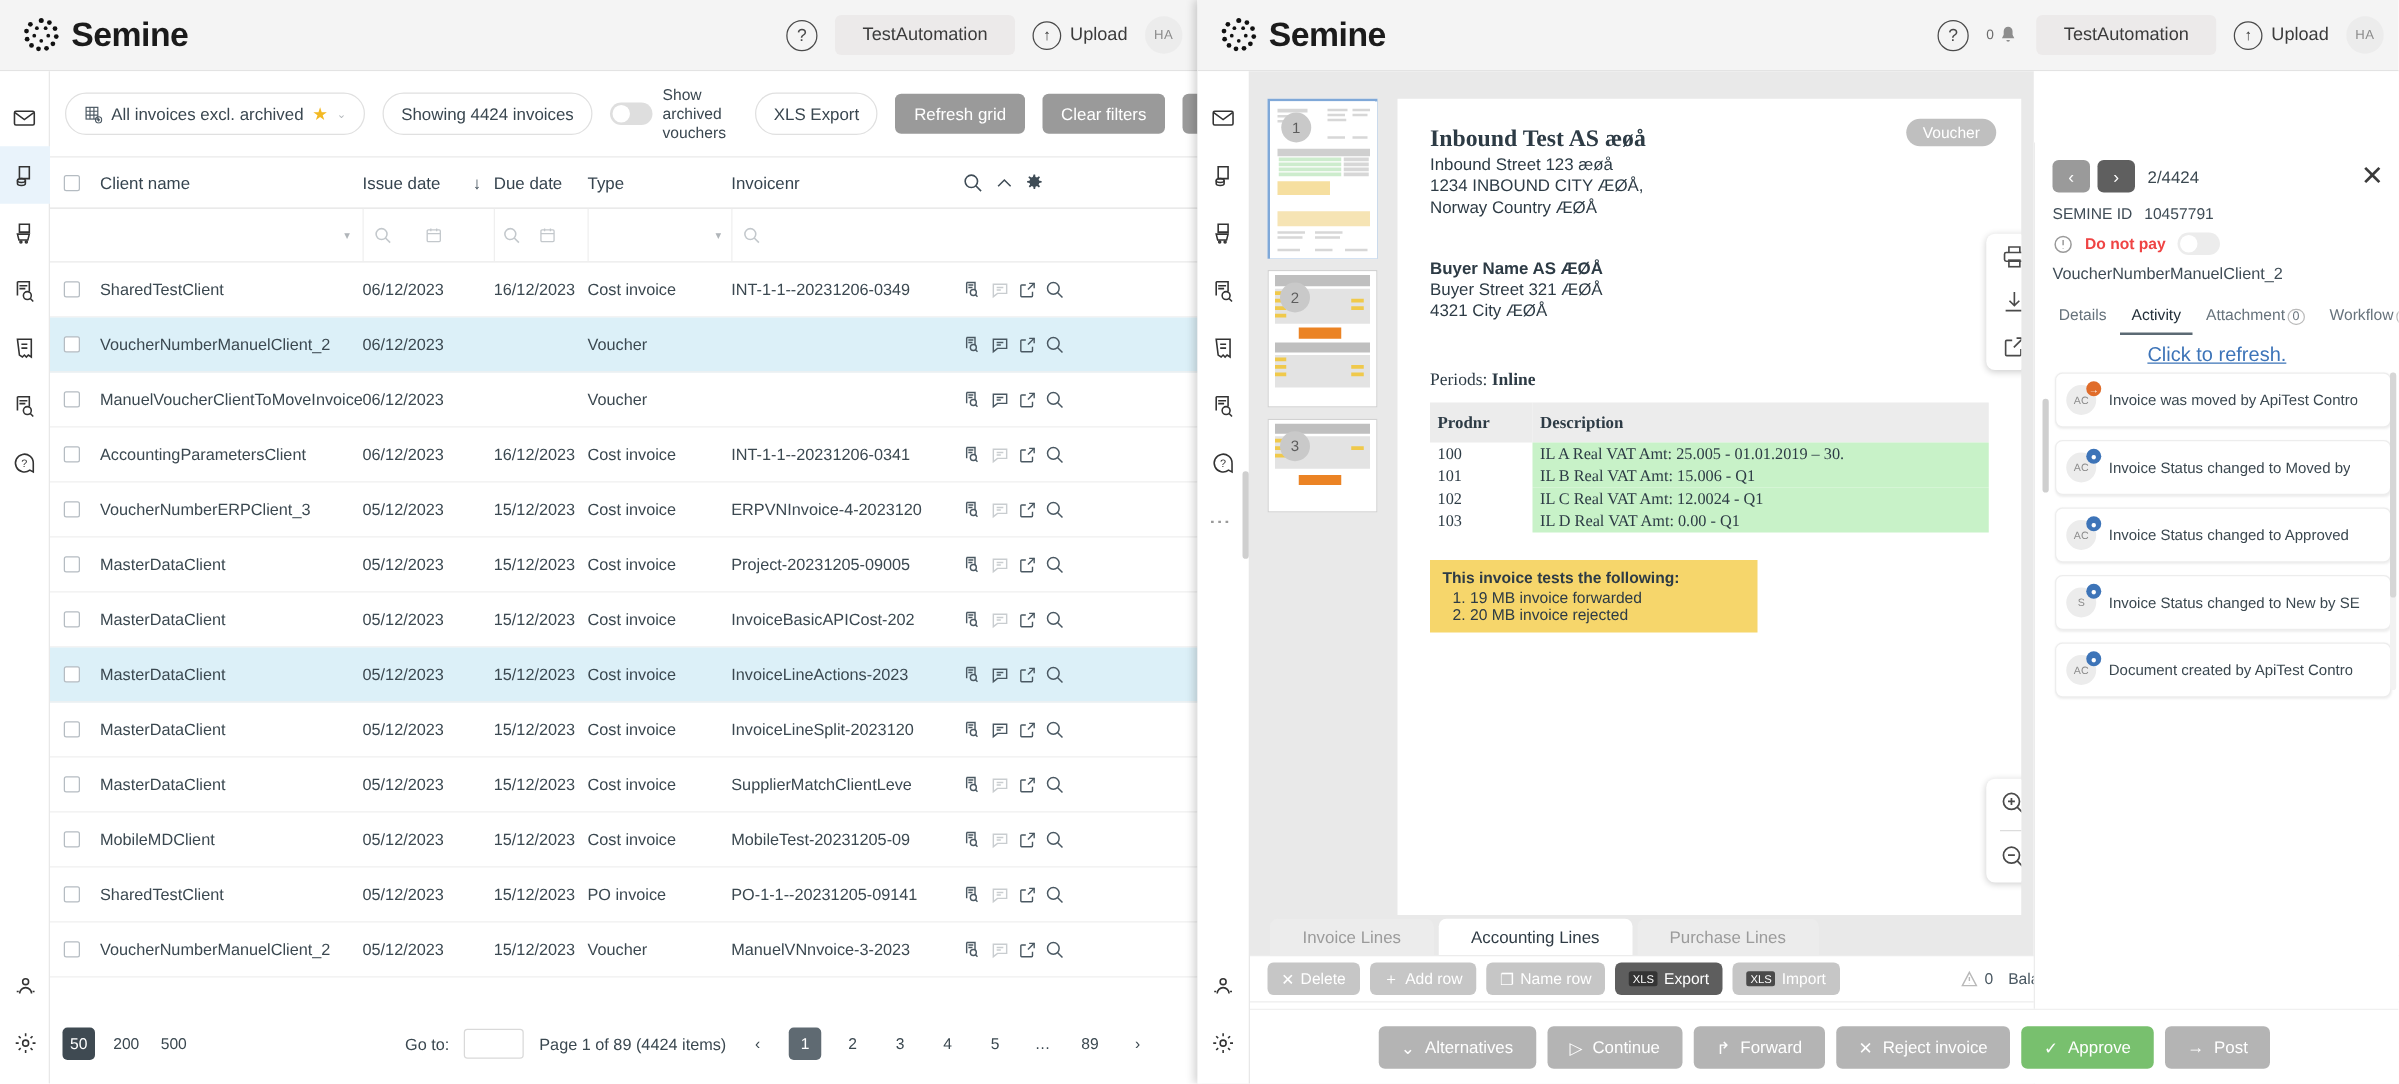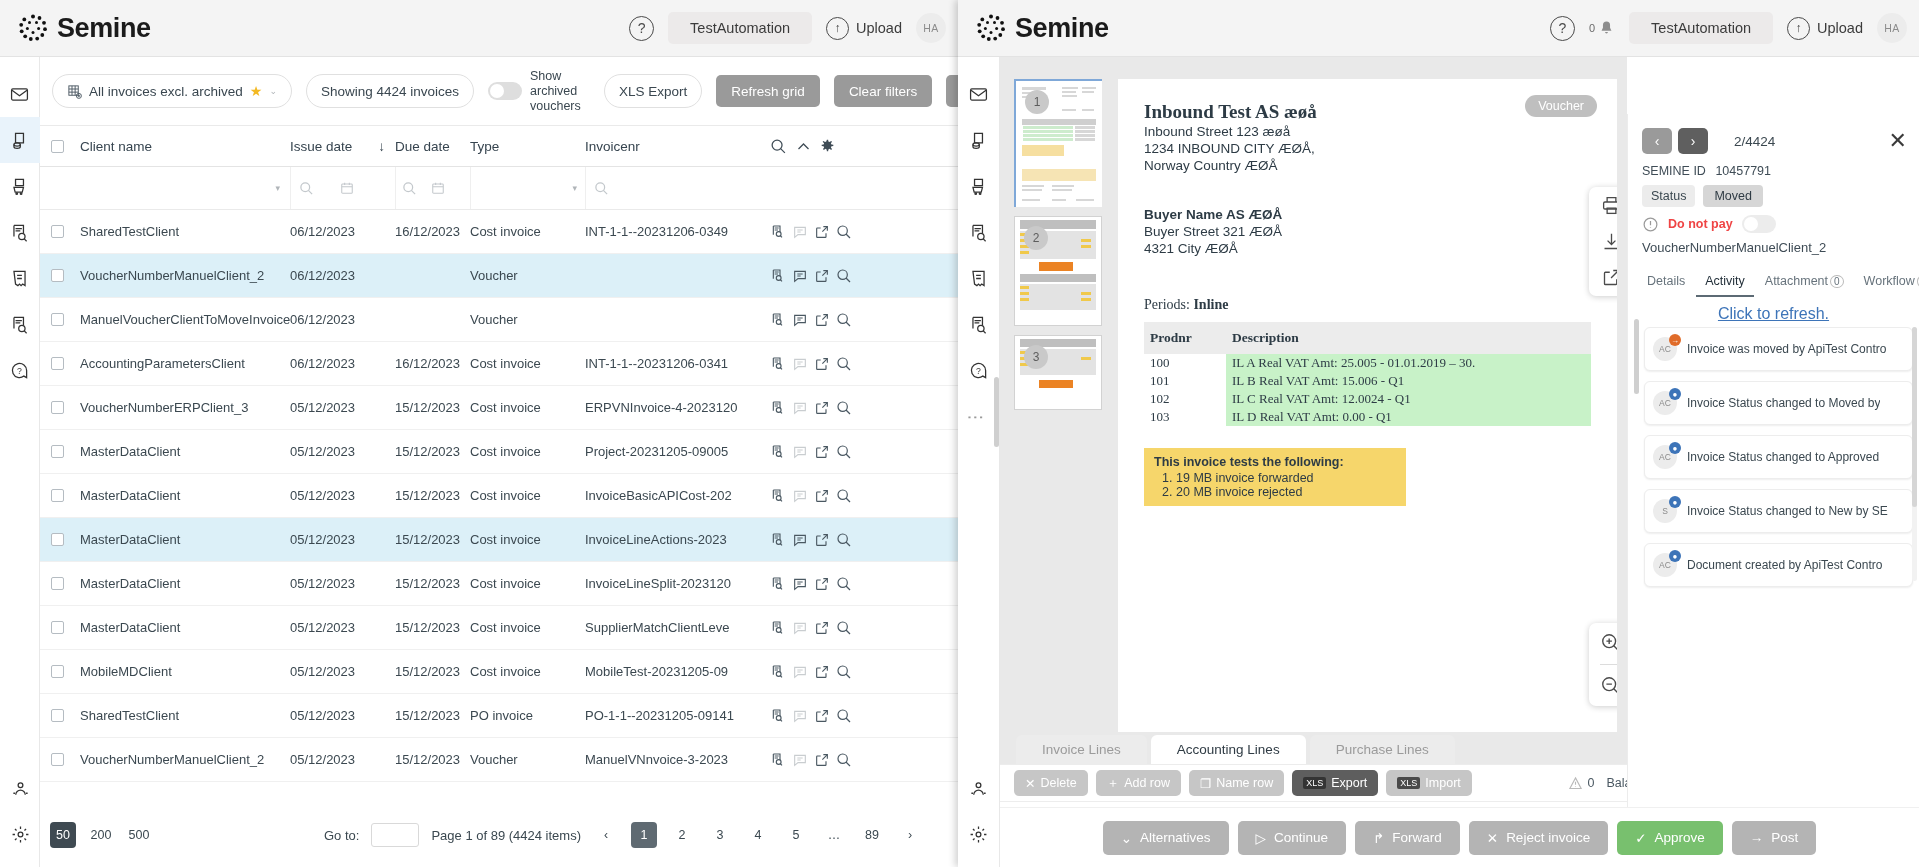--- a/index.html
+++ b/index.html
@@ -152,21 +152,21 @@
   .bb.green { background:#78c06e; }
   .bb.grey2 { background:#b4b4b4; }
 
   
   .drawer { position:absolute; right:0; top:57px; width:292px; bottom:0; background:#fff;
             border-left:1px solid #ececec; z-index:5; }
   .dr-nav { display:flex; align-items:center; gap:6px; padding:14px 12px 0 14px; }
   .nav-sq { width:30px; height:26px; background:#9a9a9a; color:#fff; border-radius:5px;
             display:flex; align-items:center; justify-content:center; font-size:14px; }
   .nav-sq.dk { background:#5f5f5f; }
-  .dr-count { font-size:13.5px; color:#3b4850; margin-left:20px; }
+  .dr-count { font-size:13.5px; color:#3b4850; margin-left:4px; }
   .dr-x { margin-left:auto; font-size:22px; color:#3b3b3b; line-height:1; }
   .dr-id { font-size:12.5px; color:#3f4c56; padding:10px 14px 0; }
   .dr-status { display:flex; align-items:center; gap:8px; padding:7px 14px 0; }
   .st-lbl { background:#ececec; border-radius:4px; padding:4px 9px; font-size:12.5px; color:#3b4850; }
   .st-val { background:#d6d6d6; border-radius:4px; padding:4px 11px; font-size:12.5px; color:#2f3b44; }
   .dr-dnp { display:flex; align-items:center; gap:9px; padding:8px 14px 0; font-size:12.5px; color:#ef4444;font-weight:bold; }
   .dr-sub { font-size:13px; color:#3f4c56; padding:7px 14px 0; }
   .dr-tabs { display:flex; gap:2px; padding:12px 8px 0 10px; font-size:12.5px; }
   .dtab { padding:7px 9px; color:#67737c; border-bottom:2px solid transparent; white-space:nowrap; }
   .dtab.on { color:#23303a; border-bottom:2px solid #5c6a74; }
@@ -1374,24 +1374,20 @@
         <div class="dr-nav">
           <span class="nav-sq">‹</span>
           <span class="nav-sq dk">›</span>
           <span class="dr-count">2/4424</span>
           <span class="dr-x">✕</span>
         </div>
         <div class="dr-id">
           <span>SEMINE ID</span>
           <span style="margin-left:6px;">10457791</span>
         </div>
-        <div class="dr-status">
-          <span class="st-lbl">Status</span>
-          <span class="st-val">Moved</span>
-        </div>
         <div class="dr-dnp">
           <span>
             <svg width="17" height="17" viewBox="0 0 24 24" fill="none" stroke="#9a9a9a" stroke-width="1.7">
               <circle cx="12" cy="12" r="9"></circle>
                 <path d="M12 7v6M12 16v.6"></path>
               </svg>
             </span>
           <span>Do not pay</span>
           <span class="toggle" style="background:#ececec;"></span>
         </div>

